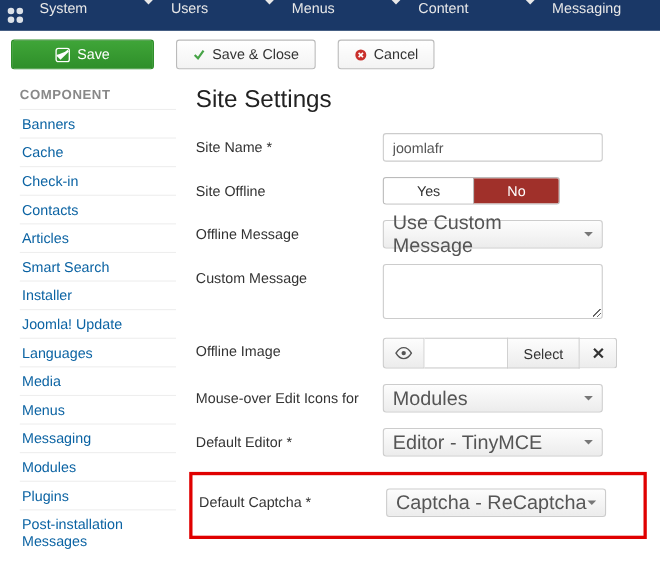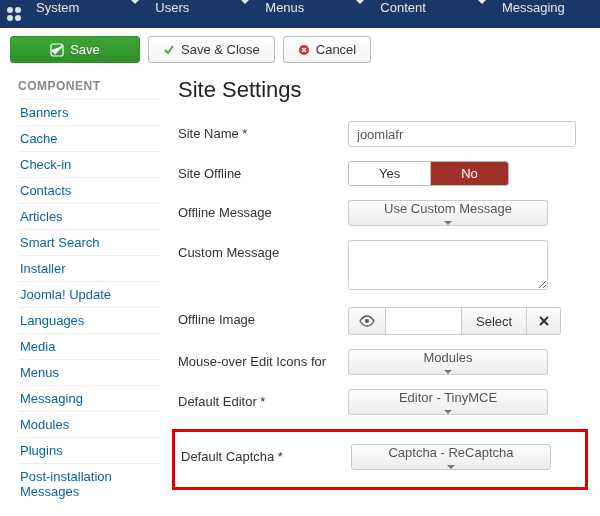--- a/index.html
+++ b/index.html
@@ -3,45 +3,45 @@
 <meta charset="utf-8">
 <style>
   * { box-sizing: border-box; margin: 0; padding: 0; }
   body { font-family: Arial, Helvetica, sans-serif; font-size: 13px; color: #333; background: #fff; width: 600px; }
 
   .topbar { background: #1a3867; height: 28px; display: flex; align-items: center; padding: 0 6px; }
   .topbar-brand { width: 26px; height: 20px; display: flex; align-items: center; justify-content: center; margin-right: 6px; }
   .topbar-item { color: #e8e8e8; font-size: 13px; padding: 0 8px; display: flex; align-items: flex-start; cursor: pointer; height: 28px; gap: 48px; }
   .topbar-item .caret { margin-left: 4px; }
 
-  .toolbar { padding: 8px 10px; display: flex; gap: 8px; }
+  .toolbar { padding: 8px 10px; display: flex; gap: 20px; }
   .btn { border: 1px solid #bbb; background: linear-gradient(#fff,#f3f3f3); border-radius: 3px; padding: 5px 14px; font-size: 13px; cursor: pointer; display: inline-flex; align-items: center; gap: 6px; color: #333; }
   .btn-success { background: linear-gradient(#3fa538,#2f8f2a); border-color: #2f8f2a; color: #fff; min-width: 130px; justify-content: center; }
 
   .layout { display: flex; }
   .sidebar { width: 160px; padding: 8px 0 8px 18px; }
   .sidebar-heading { color: #888; font-size: 12px; font-weight: bold; letter-spacing: 0.5px; margin-bottom: 6px; }
   .sidebar-item { padding: 5px 2px; color: #0b63a3; font-size: 13px; cursor: pointer; border-top: 1px solid #eee; }
   .sidebar-item:first-of-type { border-top: none; }
 
   .main { flex: 1; padding: 6px 18px 20px 18px; }
   .page-title { font-size: 22px; font-weight: normal; color: #222; margin-bottom: 18px; }
 
   .form-row { display: flex; align-items: flex-start; margin-bottom: 14px; }
   .form-label { width: 170px; color: #333; padding-top: 5px; font-size: 13px; }
   .form-control { flex: 1; }
 
-  .input-text { width: 228px; height: 26px; border: 1px solid #ccc; border-radius: 3px; padding: 0 8px; font-size: 13px; background: #fff; color: #555; }
+  .input-text { width: 200px; height: 26px; border: 1px solid #ccc; border-radius: 3px; padding: 0 8px; font-size: 13px; background: #fff; color: #555; }
 
   .seg { display: inline-flex; border: 1px solid #bbb; border-radius: 3px; overflow: hidden; }
   .seg-btn { padding: 4px 30px; background: #fff; cursor: pointer; font-size: 13px; color: #333; }
   .seg-btn + .seg-btn { border-left: 1px solid #bbb; }
   .seg-btn.active { background: #a0302a; color: #fff; }
 
-  .select { width: 200px; height: 26px; border: 1px solid #ccc; border-radius: 3px; background: linear-gradient(#fdfdfd,#ececec); padding: 0 8px; display: flex; align-items: center; justify-content: space-between; font-size: 13px; color: #555; cursor: pointer; flex-direction: column; }
+  .select { width: 200px; height: 26px; border: 1px solid #ccc; border-radius: 3px; background: linear-gradient(#fdfdfd,#ececec); padding: 0 8px; display: flex; align-items: center; justify-content: space-between; font-size: 18px; color: #555; cursor: pointer; }
   .select .caret { color: #777; }
 
   .textarea { width: 200px; height: 50px; border: 1px solid #ccc; border-radius: 3px; resize: both; }
 
   .img-group { display: inline-flex; }
   .img-group > * { border: 1px solid #ccc; height: 28px; background: linear-gradient(#fdfdfd,#ececec); display: flex; align-items: center; justify-content: center; }
   .img-group > * + * { border-left: none; }
   .img-eye { width: 38px; border-top-left-radius: 3px; border-bottom-left-radius: 3px; cursor: pointer; }
   .img-path { width: 76px; background: #fff; }
   .img-select { padding: 0 14px; cursor: pointer; font-size: 13px; }

